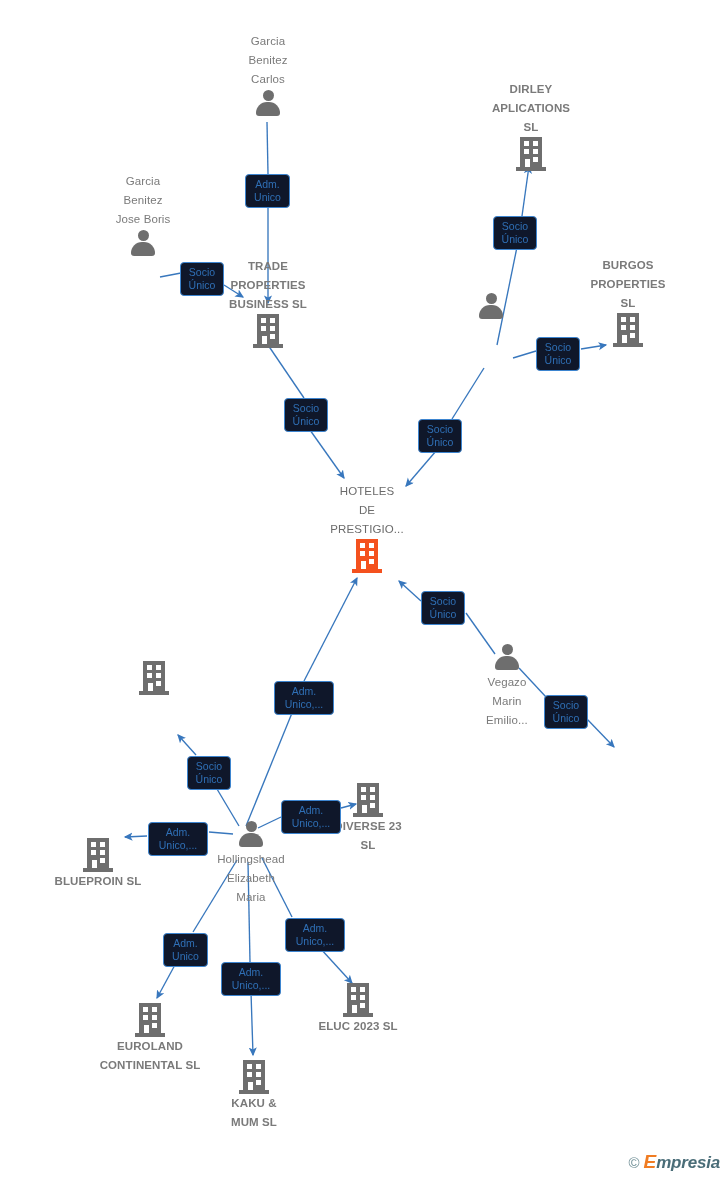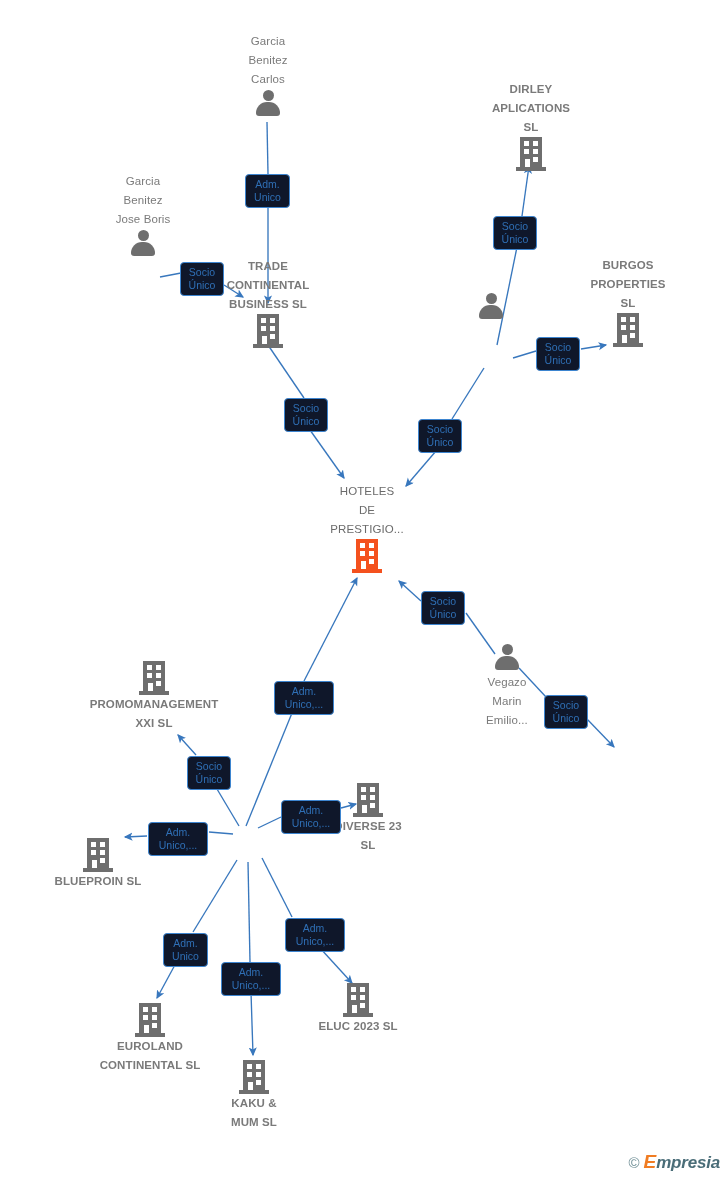--- a/index.html
+++ b/index.html
@@ -139,21 +139,21 @@
 Benitez
 Jose Boris</div>
     <div class="prs glyph">
         <div class="head"></div>
         <div class="torso"></div>
       </div>
   </div>
 
   <div class="node company" style="left:222px;top:257px;width:92px;">
     <div class="label">TRADE
-CONTINENTAL
+PROPERTIES
 BUSINESS SL</div>
     <div class="bld glyph">
       <div class="body"></div>
       <div class="w" style="left:8px;top:4px"></div>
         <div class="w" style="left:17px;top:4px"></div>
       <div class="w" style="left:8px;top:12px"></div>
         <div class="w" style="left:17px;top:12px"></div>
       <div class="w" style="left:17px;top:20px"></div>
       <div class="door"></div>
         <div class="base"></div>
@@ -219,38 +219,45 @@
     <div class="bld glyph">
       <div class="body"></div>
       <div class="w" style="left:8px;top:4px"></div>
         <div class="w" style="left:17px;top:4px"></div>
       <div class="w" style="left:8px;top:12px"></div>
         <div class="w" style="left:17px;top:12px"></div>
       <div class="w" style="left:17px;top:20px"></div>
       <div class="door"></div>
         <div class="base"></div>
     </div>
-    <div class="label">PROMOMANAGEMENT
-XXI  SL</div>
   </div>
 
   <div class="node company" style="left:48px;top:838px;width:100px;">
     <div class="bld glyph">
       <div class="body"></div>
       <div class="w" style="left:8px;top:4px"></div>
         <div class="w" style="left:17px;top:4px"></div>
       <div class="w" style="left:8px;top:12px"></div>
         <div class="w" style="left:17px;top:12px"></div>
       <div class="w" style="left:17px;top:20px"></div>
       <div class="door"></div>
         <div class="base"></div>
     </div>
     <div class="label">BLUEPROIN SL</div>
   </div>
 
+  <div class="node person" style="left:207px;top:820px;width:88px;">
+    <div class="prs glyph">
+        <div class="head"></div>
+        <div class="torso"></div>
+      </div>
+    <div class="label">Hollingshead
+Elizabeth
+Maria</div>
+  </div>
 
   <div class="node company" style="left:324px;top:783px;width:88px;">
     <div class="bld glyph">
       <div class="body"></div>
       <div class="w" style="left:8px;top:4px"></div>
         <div class="w" style="left:17px;top:4px"></div>
       <div class="w" style="left:8px;top:12px"></div>
         <div class="w" style="left:17px;top:12px"></div>
       <div class="w" style="left:17px;top:20px"></div>
       <div class="door"></div>

